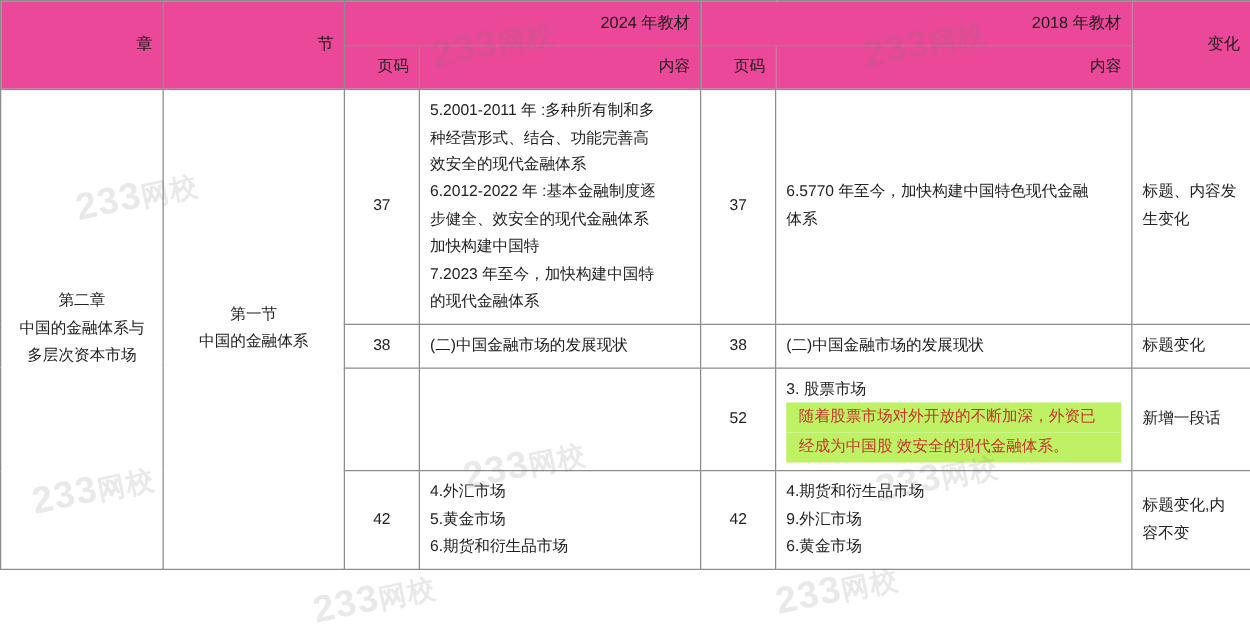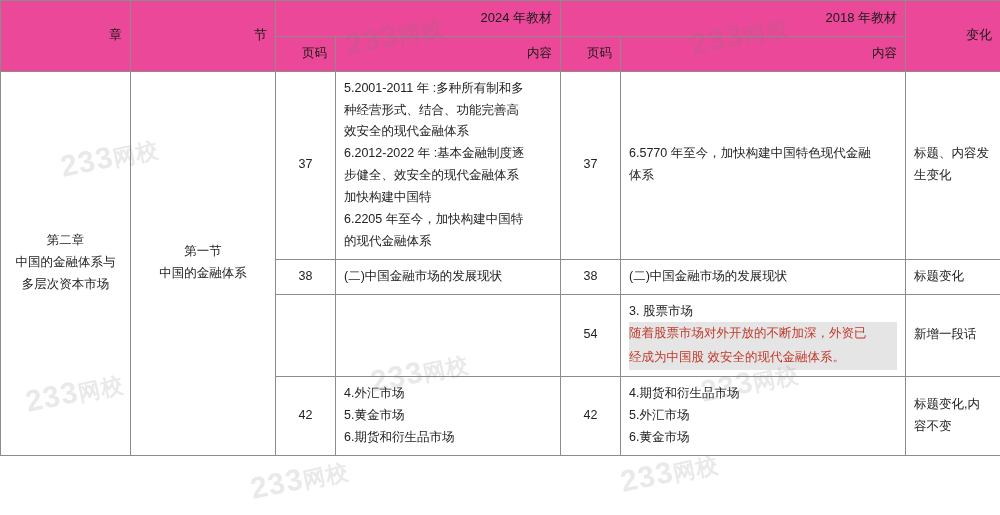--- a/index.html
+++ b/index.html
@@ -59,22 +59,22 @@
   .c-change {
     text-align: left;
     font-size: 12.5px;
     line-height: 1.9;
   }
   .c-content p {
     margin: 0;
   }
   .hl {
     color: #c0392b;
-    background: #e5e5e5;
-    padding: 1px 0;
+    background: #bef264;
+    padding: 1px 10px;
   }
   .empty-cell {
     background: #ffffff;
   }
   
   .wm {
     position: absolute;
     font-family: "Liberation Sans", sans-serif;
     font-weight: bold;
     color: rgba(120,120,120,0.16);
@@ -131,21 +131,21 @@
           <div>中国的金融体系</div>
         </td>
         <td class="c-page">37</td>
         <td class="c-content">
           <p>5.2001-2011 年 :多种所有制和多</p>
           <p>种经营形式、结合、功能完善高</p>
           <p>效安全的现代金融体系</p>
           <p>6.2012-2022 年 :基本金融制度逐</p>
           <p>步健全、效安全的现代金融体系</p>
           <p>加快构建中国特</p>
-          <p>6.2205 年至今，加快构建中国特</p>
+          <p>7.2023 年至今，加快构建中国特</p>
           <p>的现代金融体系</p>
         </td>
         <td class="c-page">37</td>
         <td class="c-content">
           <p>6.5770 年至今，加快构建中国特色现代金融</p>
           <p>体系</p>
         </td>
         <td class="c-change">
           <div>标题、内容发</div>
           <div>生变化</div>
@@ -162,42 +162,42 @@
           <p>(二)中国金融市场的发展现状</p>
         </td>
         <td class="c-change">
           <div>标题变化</div>
         </td>
       </tr>
 
       <tr>
         <td class="c-page empty-cell"></td>
         <td class="c-content empty-cell"></td>
-        <td class="c-page">54</td>
+        <td class="c-page">52</td>
         <td class="c-content">
           <p>3.  股票市场</p>
           <p class="hl">随着股票市场对外开放的不断加深，外资已</p>
           <p class="hl">经成为中国股  效安全的现代金融体系。</p>
         </td>
         <td class="c-change">
           <div>新增一段话</div>
         </td>
       </tr>
 
       <tr>
         <td class="c-page">42</td>
         <td class="c-content">
           <p>4.外汇市场</p>
           <p>5.黄金市场</p>
           <p>6.期货和衍生品市场</p>
         </td>
         <td class="c-page">42</td>
         <td class="c-content">
           <p>4.期货和衍生品市场</p>
-          <p>5.外汇市场</p>
+          <p>9.外汇市场</p>
           <p>6.黄金市场</p>
         </td>
         <td class="c-change">
           <div>标题变化,内</div>
           <div>容不变</div>
         </td>
       </tr>
 
     </tbody>
   </table>

